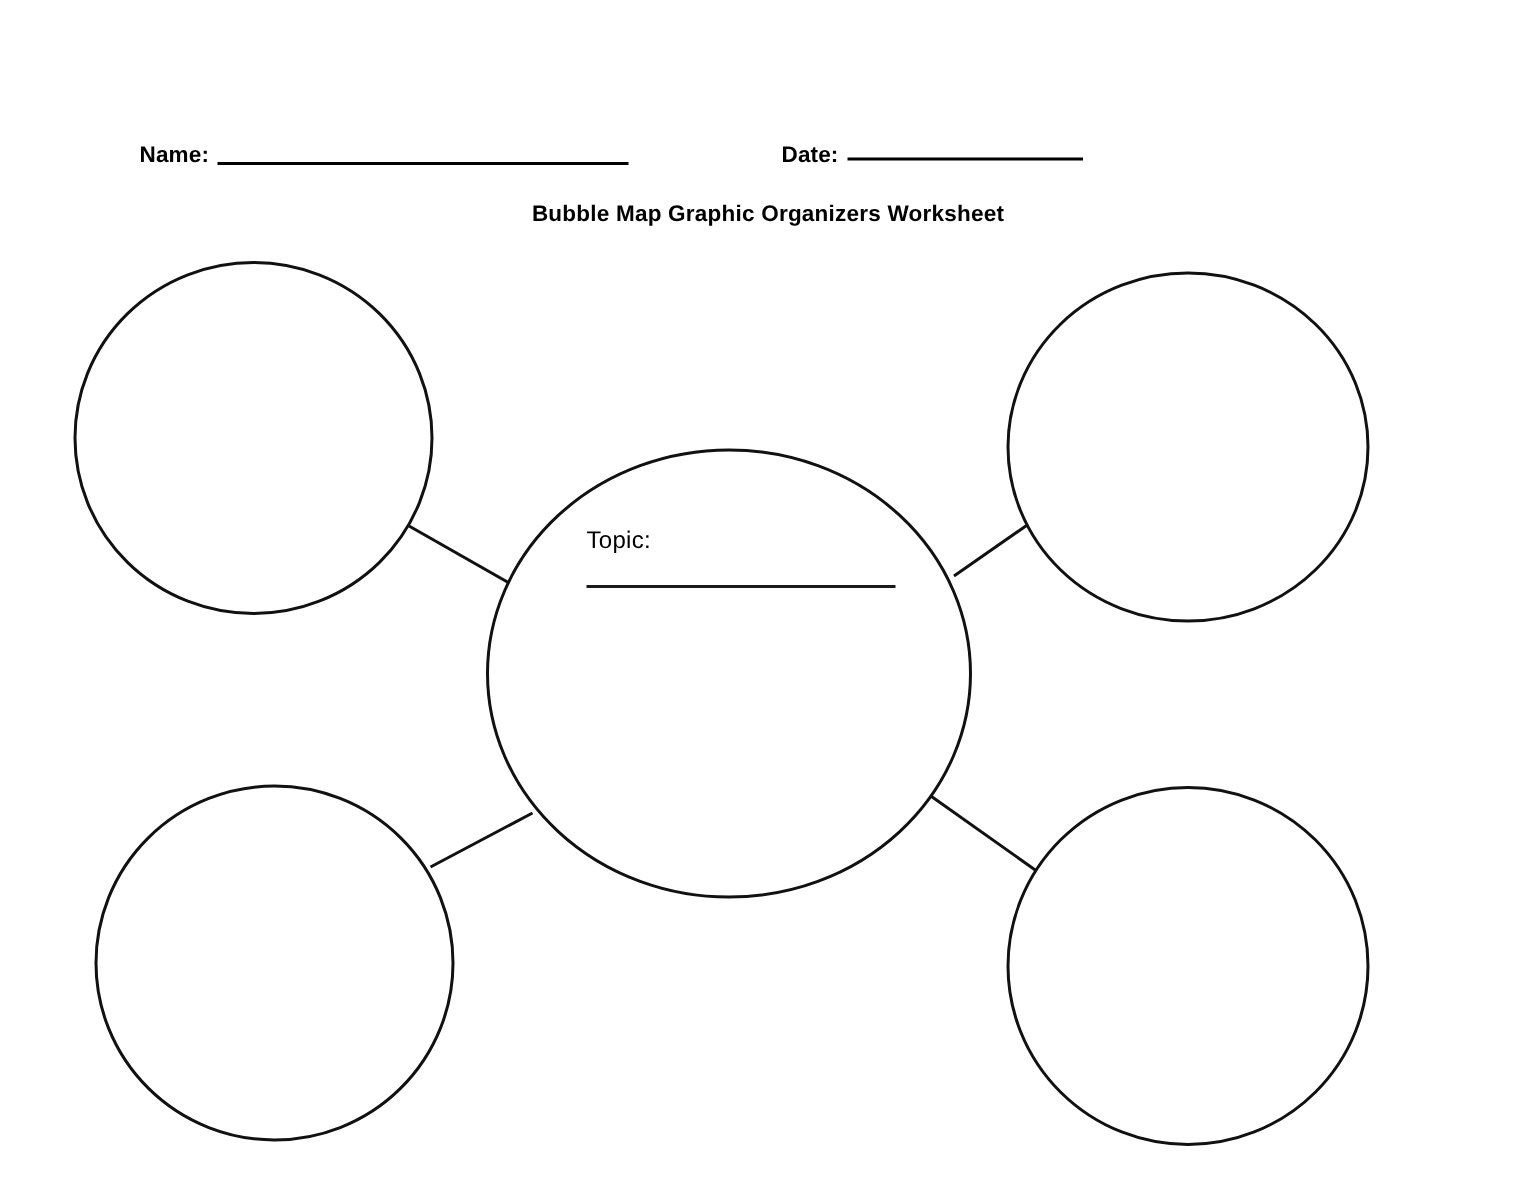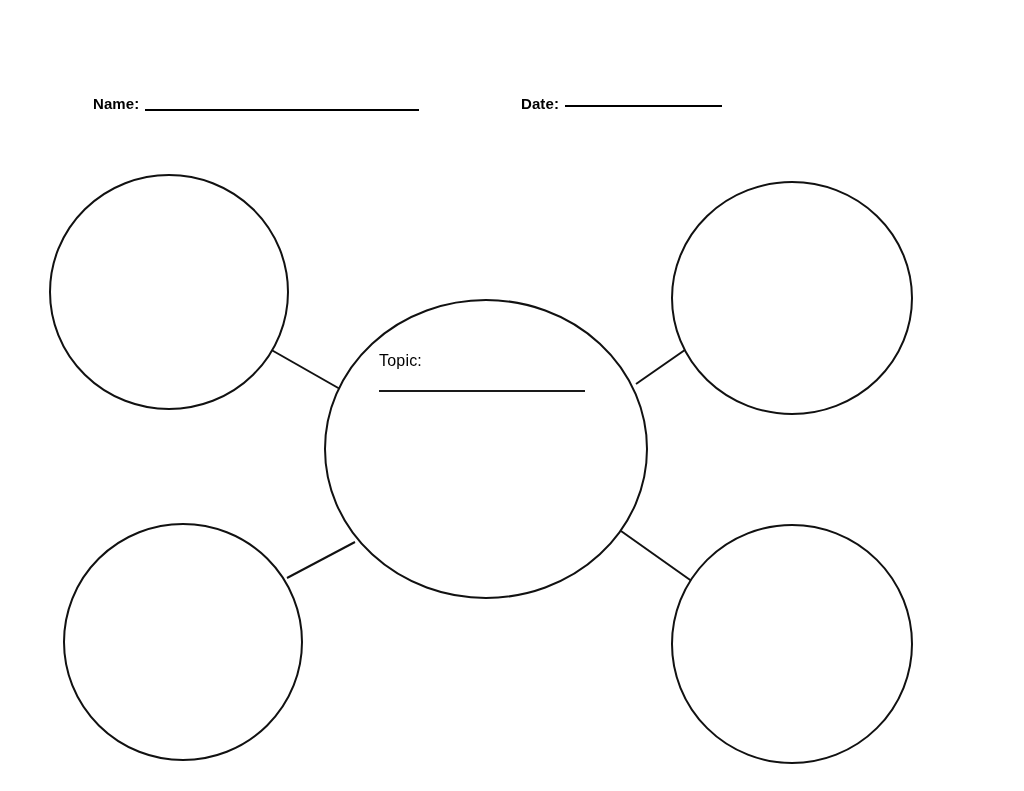--- a/index.html
+++ b/index.html
@@ -87,21 +87,21 @@
   }
   .connector-line {
     stroke: #111111;
     stroke-width: 2;
     stroke-linecap: butt;
   }
 
   
   #topic-block {
     position: absolute;
-    left: 379px;
+    left: 391px;
     top: 352px;
     width: 215px;
   }
   #topic-label {
     font-size: 16px;
     font-weight: normal;
     line-height: 1.15;
     letter-spacing: 0.2px;
   }
   #topic-rule {
@@ -119,20 +119,21 @@
   <div class="field" id="field-name">
     <span class="field-label">Name:</span>
     <span class="field-rule"></span>
   </div>
 
   <div class="field" id="field-date">
     <span class="field-label">Date:</span>
     <span class="field-rule"></span>
   </div>
 
+  <div id="worksheet-title">Bubble Map Graphic Organizers Worksheet</div>
 
   <div id="bubble-map">
     <svg viewBox="0 0 1024 791" xmlns="http://www.w3.org/2000/svg">
 
       <line class="connector-line" x1="268" y1="348" x2="340" y2="389"></line>
       <line class="connector-line" x1="636" y1="384" x2="692" y2="345"></line>
       <line class="connector-line" x1="287" y1="578" x2="355" y2="542"></line>
       <line class="connector-line" x1="621" y1="531" x2="693" y2="582"></line>
 
       <ellipse class="bubble-shape" cx="169" cy="292" rx="119" ry="117"></ellipse>

